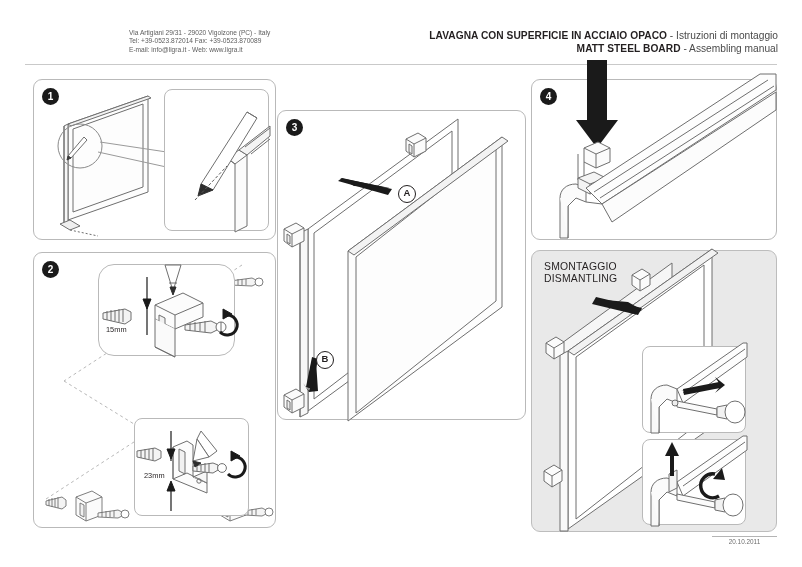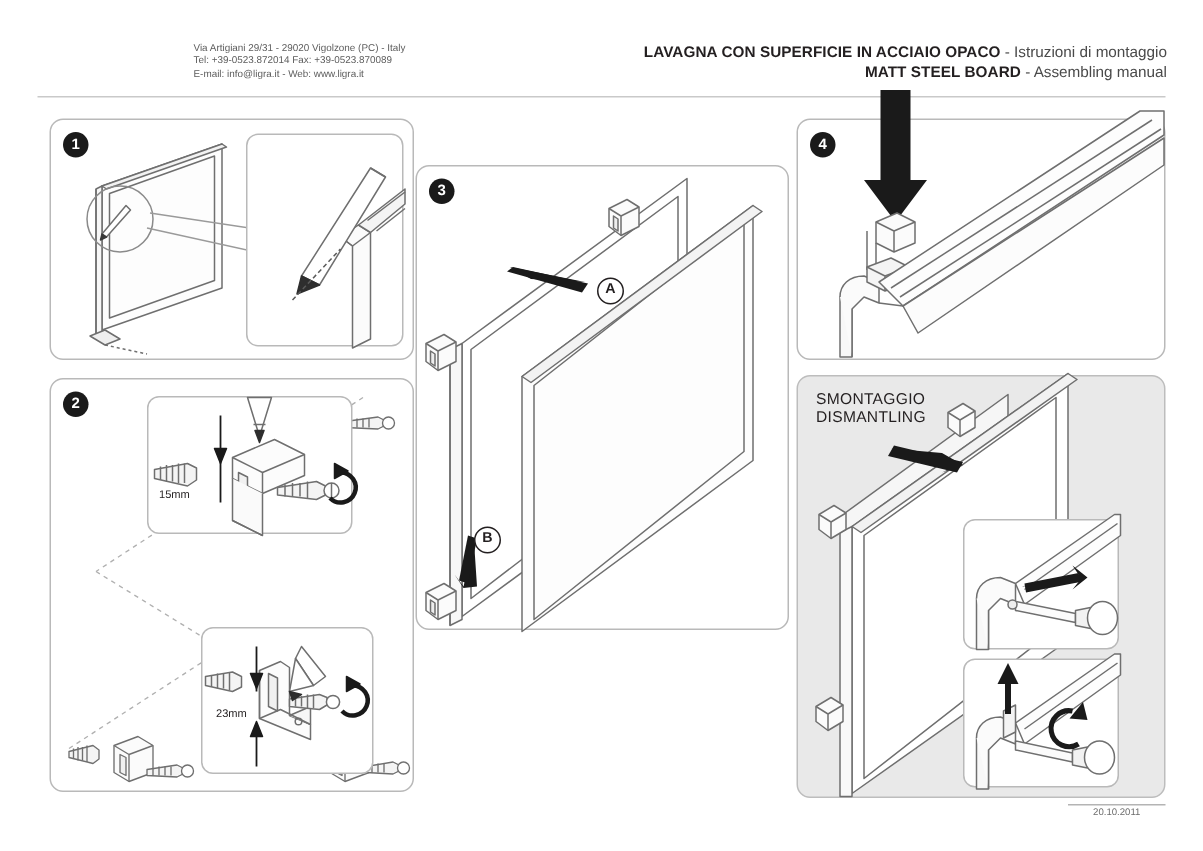--- a/index.html
+++ b/index.html
@@ -225,21 +225,21 @@
           <path d="M3 4 L3 11 M6 4 L6 12 M9 3 L9 12"></path>
         </g>
         <g transform="translate(42,16)">
           <path d="M0 4 L18 1 L22 3 L22 7 L18 9 L0 8 Z" fill="#f4f4f4"></path>
           <path d="M4 3 L4 8 M8 2 L8 8 M12 2 L12 8"></path>
           <circle cx="25" cy="5" r="4" fill="#ffffff"></circle>
         </g>
       </g>
     </svg>
 
-    <div class="inset" style="left:64px;top:11px;width:137px;height:92px;">
+    <div class="inset" style="left:64px;top:11px;width:137px;height:92px;border-radius:16px;">
       <svg style="position:absolute;left:0;top:0;" width="137" height="92" viewBox="0 0 137 92">
         <g fill="none" stroke="#6f6f6f" stroke-width="1" stroke-linejoin="round">
 
           <path d="M56 40 L84 28 L104 38 L104 52 L76 64 L56 54 Z" fill="#fcfcfc"></path>
           <path d="M56 40 L76 50 L76 64"></path>
           <path d="M76 50 L104 38"></path>
           <path d="M60 50 L60 76 L66 79 L66 53 Z" fill="#f1f1f1"></path>
           <path d="M56 54 L56 82 L76 92 L76 64" fill="#fafafa"></path>
           <path d="M56 82 L76 92"></path>
 

